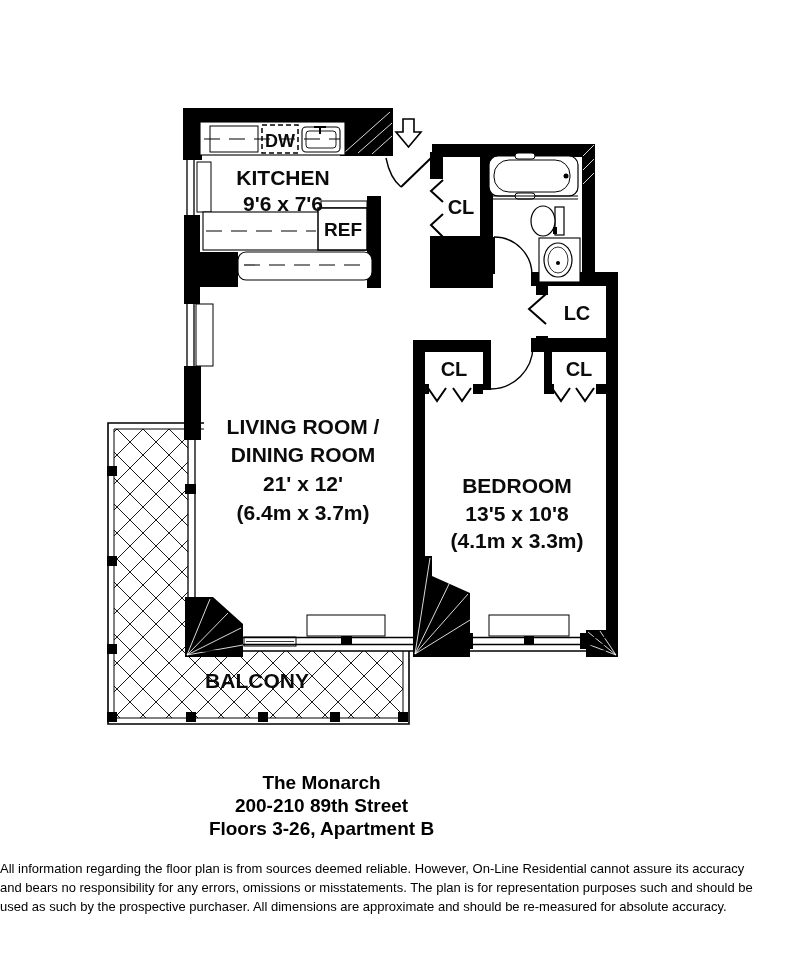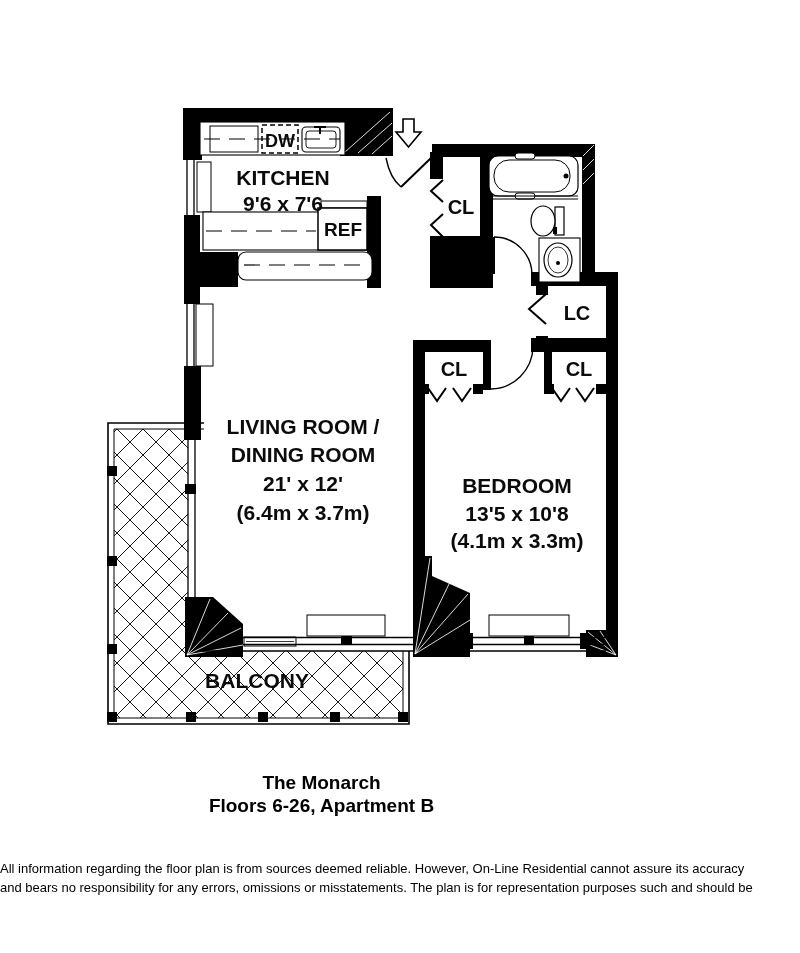--- a/index.html
+++ b/index.html
@@ -165,21 +165,23 @@
     <text class="plan-label" x="454" y="376" font-size="20">CL</text>
     <text class="plan-label" x="579" y="376" font-size="20">CL</text>
     <text class="plan-label" x="577" y="320" font-size="20">LC</text>
     <text class="plan-label" x="280" y="147" font-size="18">DW</text>
     <text class="plan-label" x="343" y="236" font-size="19">REF</text>
   </g>
 </svg>
 
   <div class="title-block">
     <div>The Monarch</div>
-    <div>Floors 6-26, Apartment B</div>
+    <div>200-210 89th Street</div>
+    <div>Floors 3-26, Apartment B</div>
   </div>
 
   <div class="disclaimer">
     <div>All information regarding the floor plan is from sources deemed reliable.  However, On-Line Residential cannot assure its accuracy</div>
     <div>and bears no responsibility for any errors, omissions or misstatements.  The plan is for representation purposes such and should be</div>
+    <div>used as such by the prospective purchaser.  All dimensions are approximate and should be re-measured for absolute accuracy.</div>
   </div>
 
 </div>
 
 </body></html>

